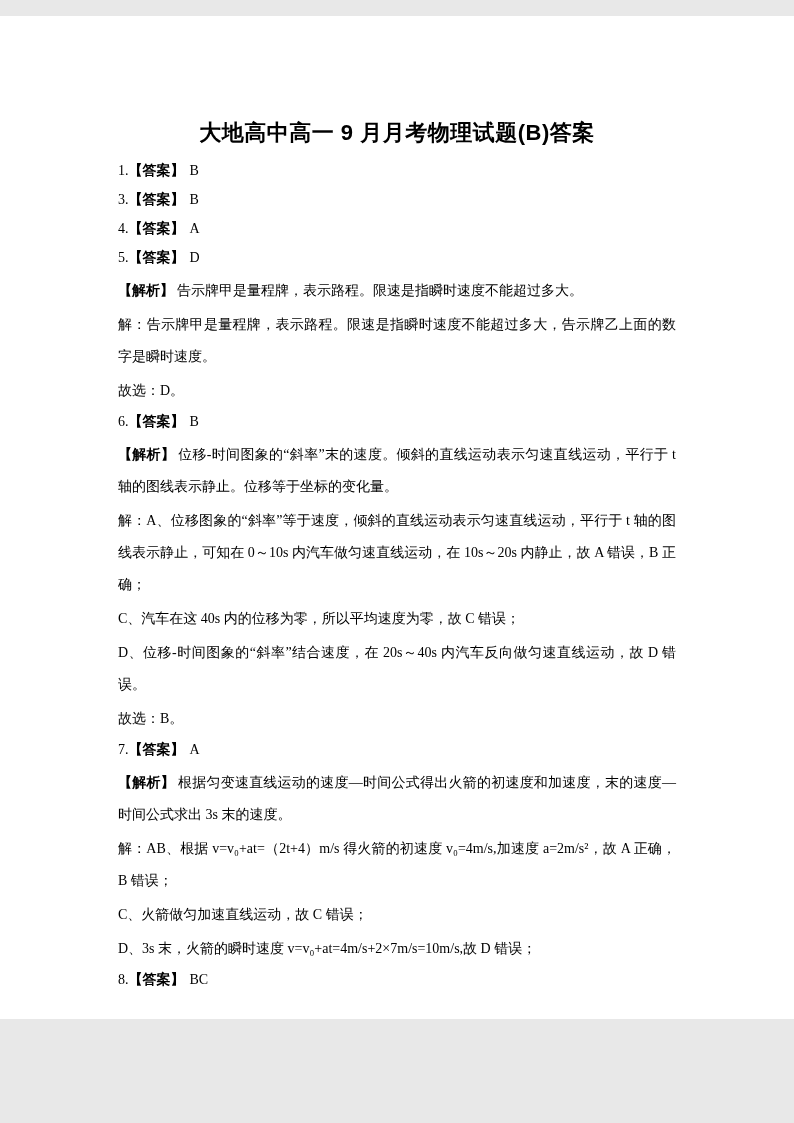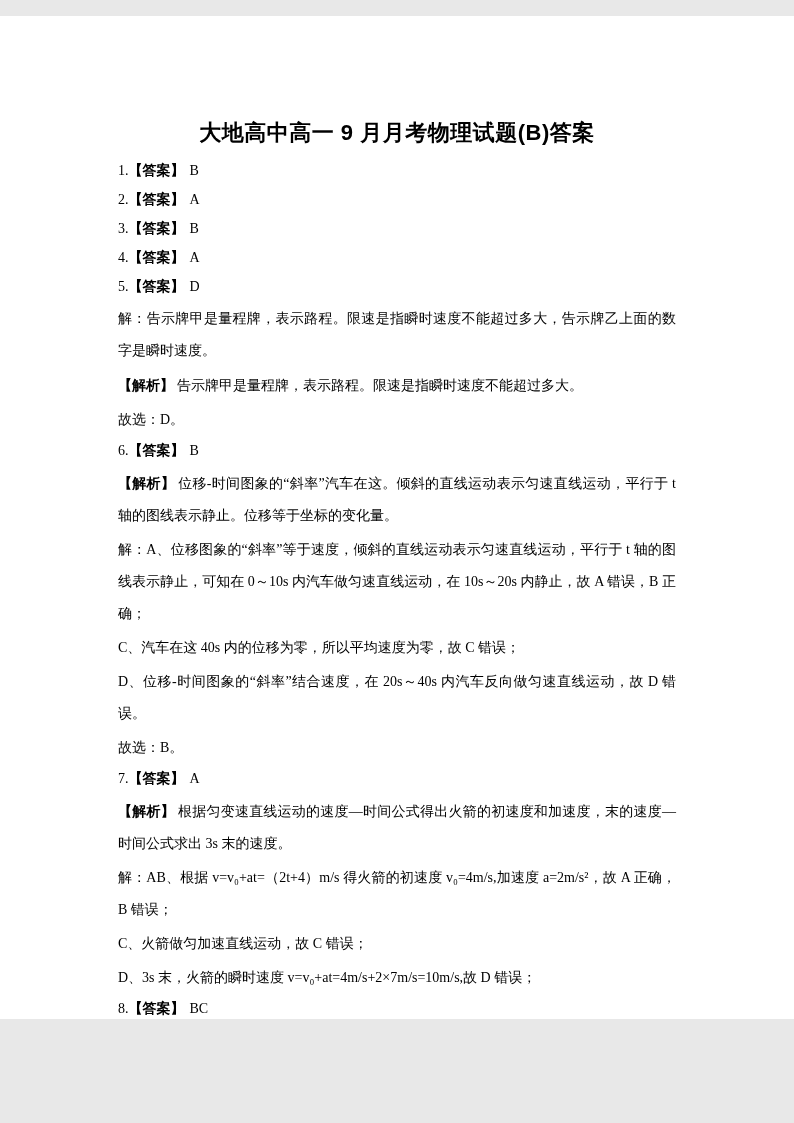--- a/index.html
+++ b/index.html
@@ -48,29 +48,28 @@
   }
   .txt { }
 </style>
 </head>
 <body>
 
 <div class="page">
   <h1 class="doc-title">大地高中高一 9 月月考物理试题(B)答案</h1>
   <div class="sheet">
       <p class="answer"><span class="num">1.</span><span class="label">【答案】</span><span class="val">B</span></p>
-      <p class="answer"><span class="num">2.</span><span class="label">【答案】</span><span class="val">A</span></p>
       <p class="answer"><span class="num">3.</span><span class="label">【答案】</span><span class="val">B</span></p>
       <p class="answer"><span class="num">4.</span><span class="label">【答案】</span><span class="val">A</span></p>
       <p class="answer"><span class="num">5.</span><span class="label">【答案】</span><span class="val">D</span></p>
+      <p class="body"><span class="label">【解析】</span><span class="txt">告示牌甲是量程牌，表示路程。限速是指瞬时速度不能超过多大。</span></p>
       <p class="body"><span class="txt">解：告示牌甲是量程牌，表示路程。限速是指瞬时速度不能超过多大，告示牌乙上面的数字是瞬时速度。</span></p>
-      <p class="body"><span class="label">【解析】</span><span class="txt">告示牌甲是量程牌，表示路程。限速是指瞬时速度不能超过多大。</span></p>
       <p class="body"><span class="txt">故选：D。</span></p>
       <p class="answer"><span class="num">6.</span><span class="label">【答案】</span><span class="val">B</span></p>
-      <p class="body"><span class="label">【解析】</span><span class="txt">位移-时间图象的“斜率”汽车在这。倾斜的直线运动表示匀速直线运动，平行于 t 轴的图线表示静止。位移等于坐标的变化量。</span></p>
+      <p class="body"><span class="label">【解析】</span><span class="txt">位移-时间图象的“斜率”末的速度。倾斜的直线运动表示匀速直线运动，平行于 t 轴的图线表示静止。位移等于坐标的变化量。</span></p>
       <p class="body"><span class="txt">解：A、位移图象的“斜率”等于速度，倾斜的直线运动表示匀速直线运动，平行于 t 轴的图线表示静止，可知在 0～10s 内汽车做匀速直线运动，在 10s～20s 内静止，故 A 错误，B 正确；</span></p>
       <p class="body"><span class="txt">C、汽车在这 40s 内的位移为零，所以平均速度为零，故 C 错误；</span></p>
       <p class="body"><span class="txt">D、位移-时间图象的“斜率”结合速度，在 20s～40s 内汽车反向做匀速直线运动，故 D 错误。</span></p>
       <p class="body"><span class="txt">故选：B。</span></p>
       <p class="answer"><span class="num">7.</span><span class="label">【答案】</span><span class="val">A</span></p>
       <p class="body"><span class="label">【解析】</span><span class="txt">根据匀变速直线运动的速度—时间公式得出火箭的初速度和加速度，末的速度—时间公式求出 3s 末的速度。</span></p>
       <p class="body"><span class="txt">解：AB、根据 v=v₀+at=（2t+4）m/s 得火箭的初速度 v₀=4m/s,加速度 a=2m/s²，故 A 正确，B 错误；</span></p>
       <p class="body"><span class="txt">C、火箭做匀加速直线运动，故 C 错误；</span></p>
       <p class="body"><span class="txt">D、3s 末，火箭的瞬时速度 v=v₀+at=4m/s+2×7m/s=10m/s,故 D 错误；</span></p>
       <p class="answer"><span class="num">8.</span><span class="label">【答案】</span><span class="val">BC</span></p>

